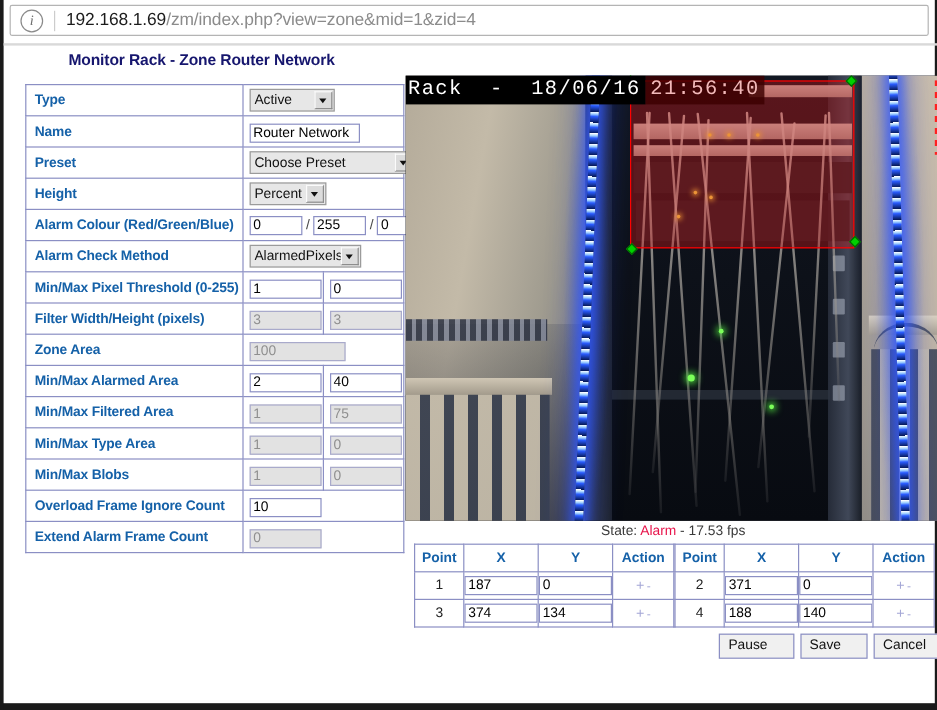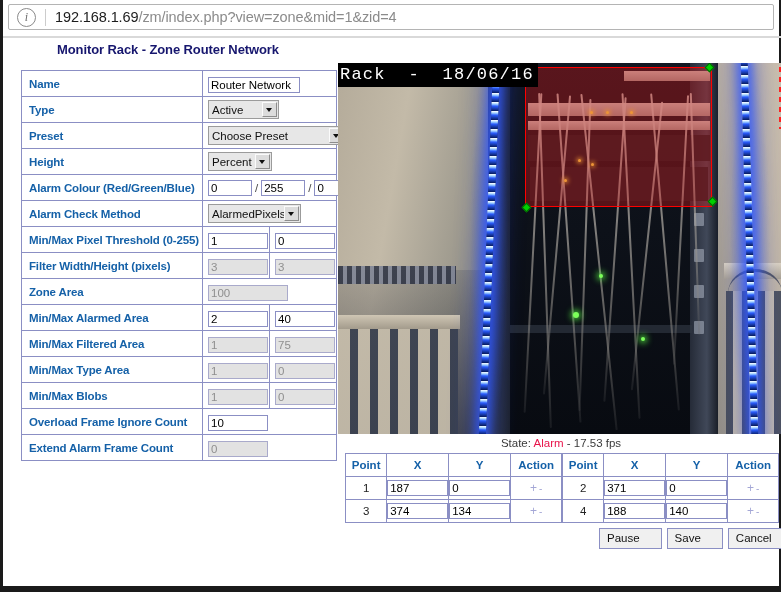--- a/index.html
+++ b/index.html
@@ -479,34 +479,34 @@
     <div class="url-sep"></div>
     <div class="url-text"><span class="url-host">192.168.1.69</span><span>/zm/index.php?view=zone&amp;mid=1&amp;zid=4</span></div>
   </div>
   <div class="urlbar-underline"></div>
 
   <div class="page-title">Monitor Rack - Zone Router Network</div>
 
   <table class="zone-form">
     <tbody>
         <tr>
-      <td class="lbl">Name</td>
-      <td class="val" colspan="2">
-        <input class="txt w-name" type="text" value="Router Network" style="">
-      </td>
-    </tr>
-    <tr>
       <td class="lbl">Type</td>
       <td class="val" colspan="2">
         <span class="sel-wrap">
           <select class="sel sel-type">
             <option>Active</option>
           </select>
           <span class="sel-arrow"></span>
         </span>
+      </td>
+    </tr>
+    <tr>
+      <td class="lbl">Name</td>
+      <td class="val" colspan="2">
+        <input class="txt w-name" type="text" value="Router Network" style="">
       </td>
     </tr>
     <tr>
       <td class="lbl">Preset</td>
       <td class="val" colspan="2">
         <span class="sel-wrap">
           <select class="sel sel-preset">
             <option>Choose Preset</option>
           </select>
           <span class="sel-arrow"></span>
@@ -685,20 +685,21 @@
       <div class="zone-fill"></div>
       <div class="zone-rect"></div>
       <div class="handle" style="left:184px; top:1px;"></div>
       <div class="handle" style="left:368px; top:1px;"></div>
       <div class="handle" style="left:371px; top:135px;"></div>
       <div class="handle" style="left:185px; top:141px;"></div>
       <div class="zone-dashed"></div>
 
       <div class="ts-bar">
         <span class="ts-left">Rack  -  18/06/16</span>
+        <span class="ts-right">21:56:40</span>
       </div>
     </div>
   </div>
 
   <div class="state-line"><span>State: </span><span class="state-alarm">Alarm</span><span> - 17.53 fps</span></div>
 
   <div class="points-holder">
     <table class="points">
       <tbody>
           <tr>

